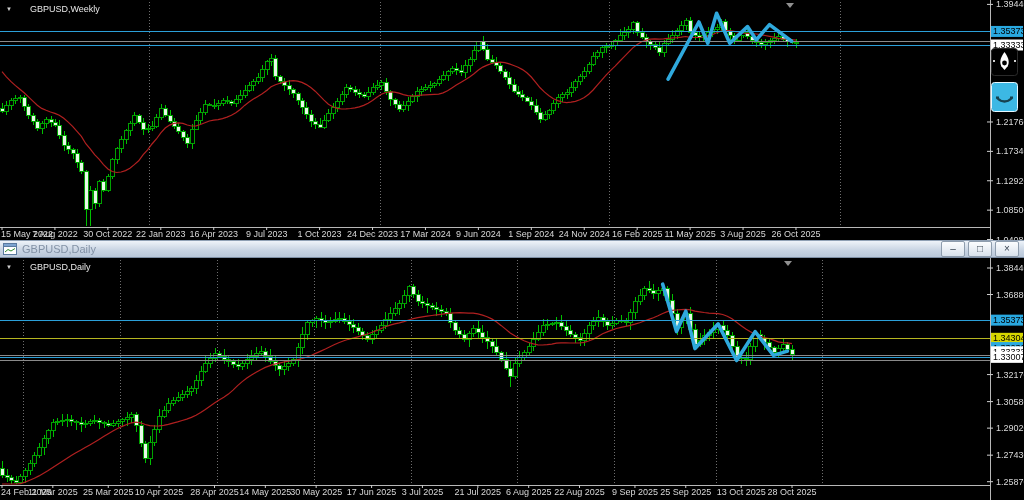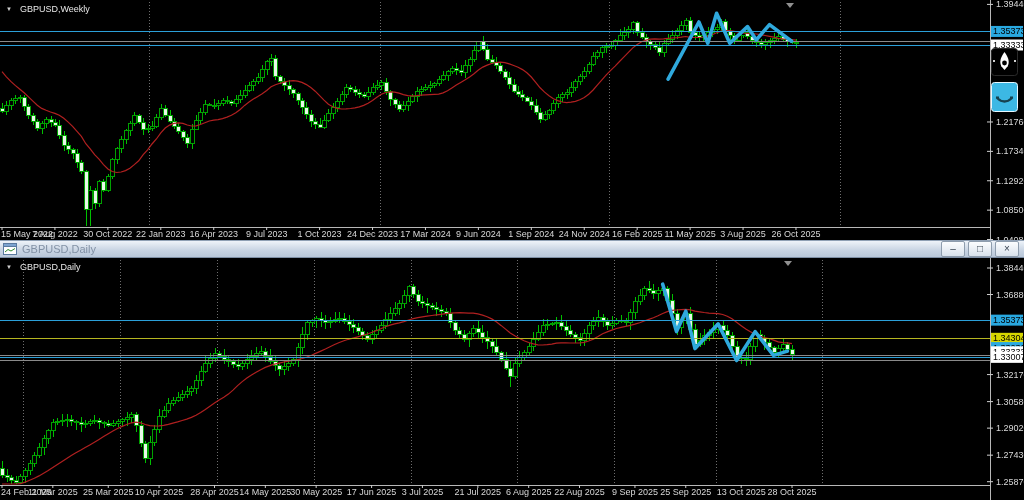--- a/index.html
+++ b/index.html
@@ -1,21 +1,21 @@
 <!DOCTYPE html>
 <html><head>
 <meta charset="utf-8">
 <style>
   html,body{margin:0;padding:0;background:#000;}
   .screen{position:relative;width:1024px;height:500px;background:#000;overflow:hidden;
           font-family:"Liberation Sans",sans-serif;}
   .panel{position:absolute;left:0;width:1024px;background:#000;}
   .panel svg{position:absolute;left:0;top:0;}
   .symlabel{position:absolute;left:6px;top:4px;color:#e8e8e8;font-size:9px;display:flex;
-            align-items:center;gap:8px;cursor:default;}
+            align-items:center;gap:18px;cursor:default;}
   .symlabel .tri{font-size:6px;color:#cfcfcf;}
   .sticker{position:absolute;}
   .titlebar{position:absolute;left:0;top:240px;width:1024px;height:18px;
             background:linear-gradient(#eef3f9,#c7d3e2 60%,#b9c7d9);
             border-top:1px solid #8fa0b4;border-bottom:1px solid #7e8fa5;
             box-sizing:border-box;display:flex;align-items:center;padding:0 3px;}
   .titlebar .title{color:#8291a5;font-size:11px;margin-left:5px;flex:1;
                    white-space:nowrap;overflow:hidden;}
   .winbtns{display:flex;gap:3px;margin-right:2px;}
   .winbtn{width:22px;height:14px;background:linear-gradient(#fbfdff,#d9e2ec);

